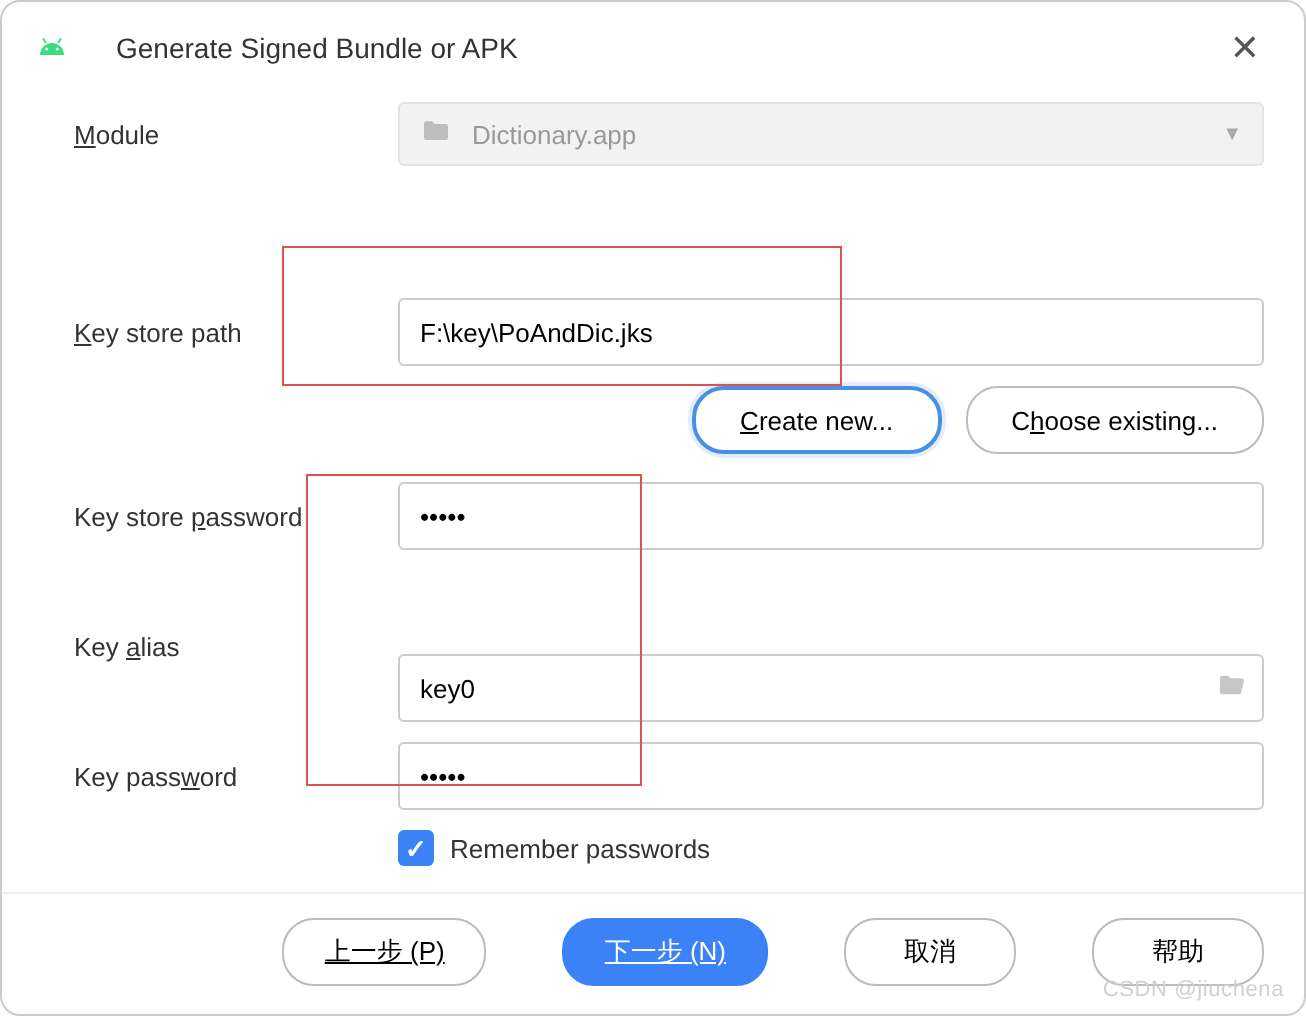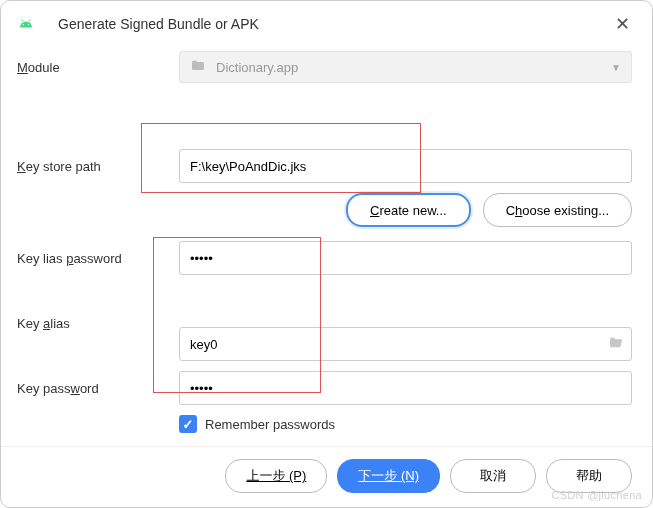--- a/index.html
+++ b/index.html
@@ -29,21 +29,21 @@
     flex: 1;
     font-size: 14px;
   }
   .close-x {
     font-size: 18px;
     color: #555;
     cursor: pointer;
     padding: 2px 6px;
   }
   .content {
-    padding: 8px 20px 4px 16px;
+    padding: 8px 20px 4px 36px;
     flex: 1;
   }
   .row {
     display: flex;
     align-items: center;
     margin-bottom: 10px;
   }
   .label {
     width: 162px;
     flex-shrink: 0;
@@ -138,20 +138,21 @@
   .footer {
     border-top: 1px solid #eee;
     padding: 12px 20px 14px 20px;
     display: flex;
     justify-content: flex-end;
     gap: 10px;
   }
   .footer .btn {
     padding: 0 20px;
     min-width: 86px;
+    margin-left: 28px;
   }
   .btn-primary {
     background: #3b82f6;
     border-color: #3b82f6;
     color: #fff;
   }
   .hl-red {
     position: absolute;
     border: 1px solid #e05252;
     pointer-events: none;
@@ -222,21 +223,21 @@
       <button class="btn btn-focus">
         <span><span class="u">C</span><span>reate new...</span></span>
       </button>
       <button class="btn">
         <span><span>C</span><span class="u">h</span><span>oose existing...</span></span>
       </button>
     </div>
 
     <div class="row">
       <div class="label">
-        <span>Key lias </span><span class="u">p</span><span>assword</span>
+        <span>Key store </span><span class="u">p</span><span>assword</span>
       </div>
       <input class="text-input" type="text" value="•••••" style="">
     </div>
 
     <div class="row">
       <div class="label">
         <span>Key </span><span class="u">a</span><span>lias</span>
       </div>
       <div class="alias-wrap">
         <input class="text-input" style="width: 100%;" value="key0">

